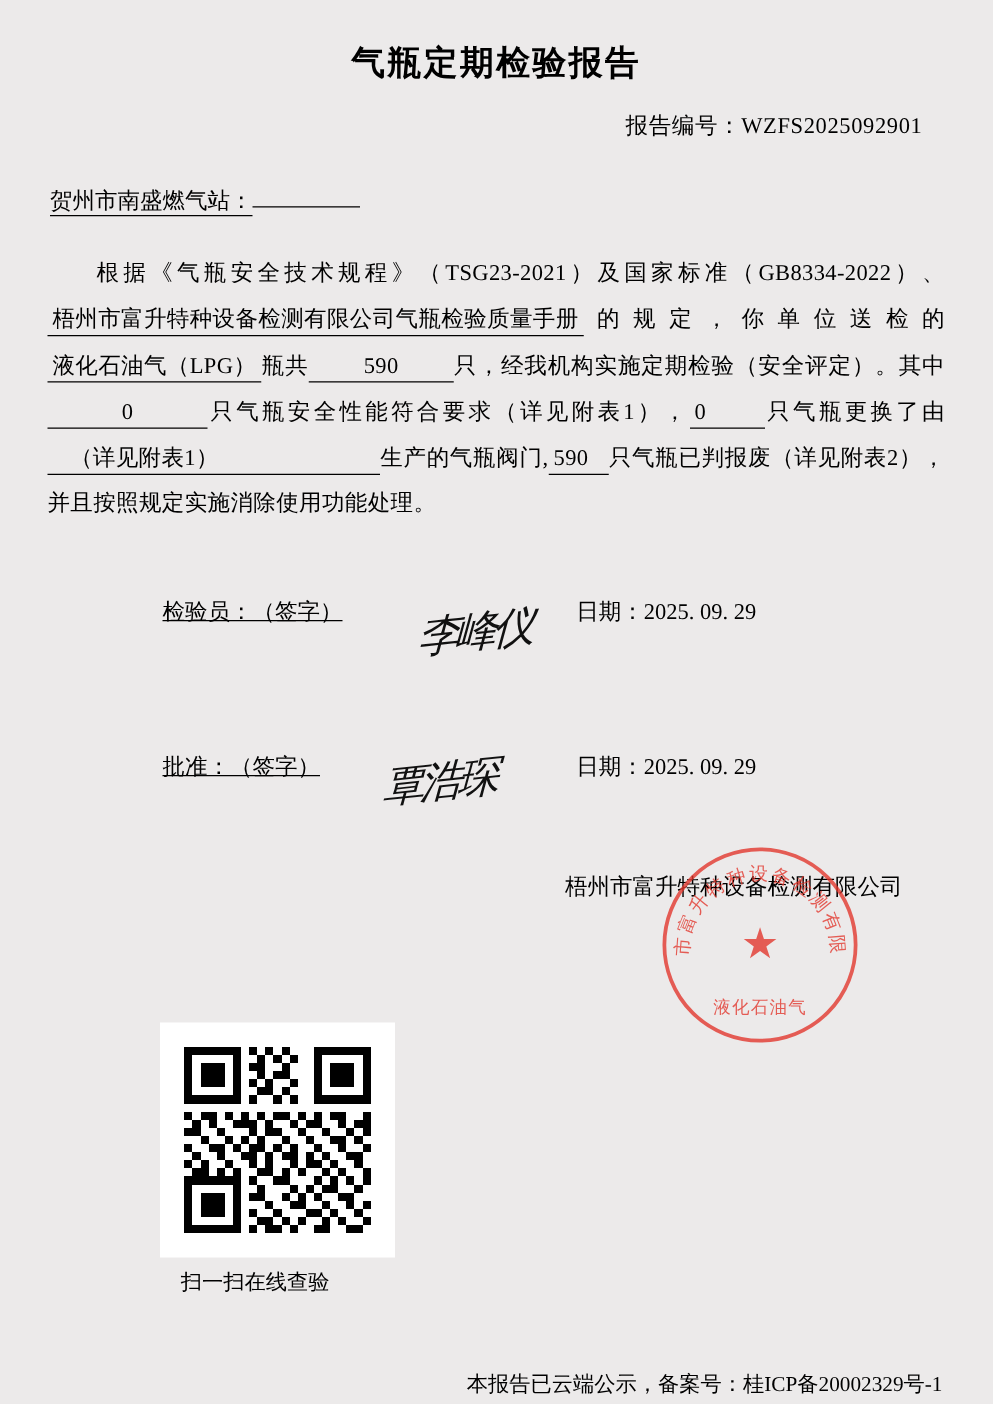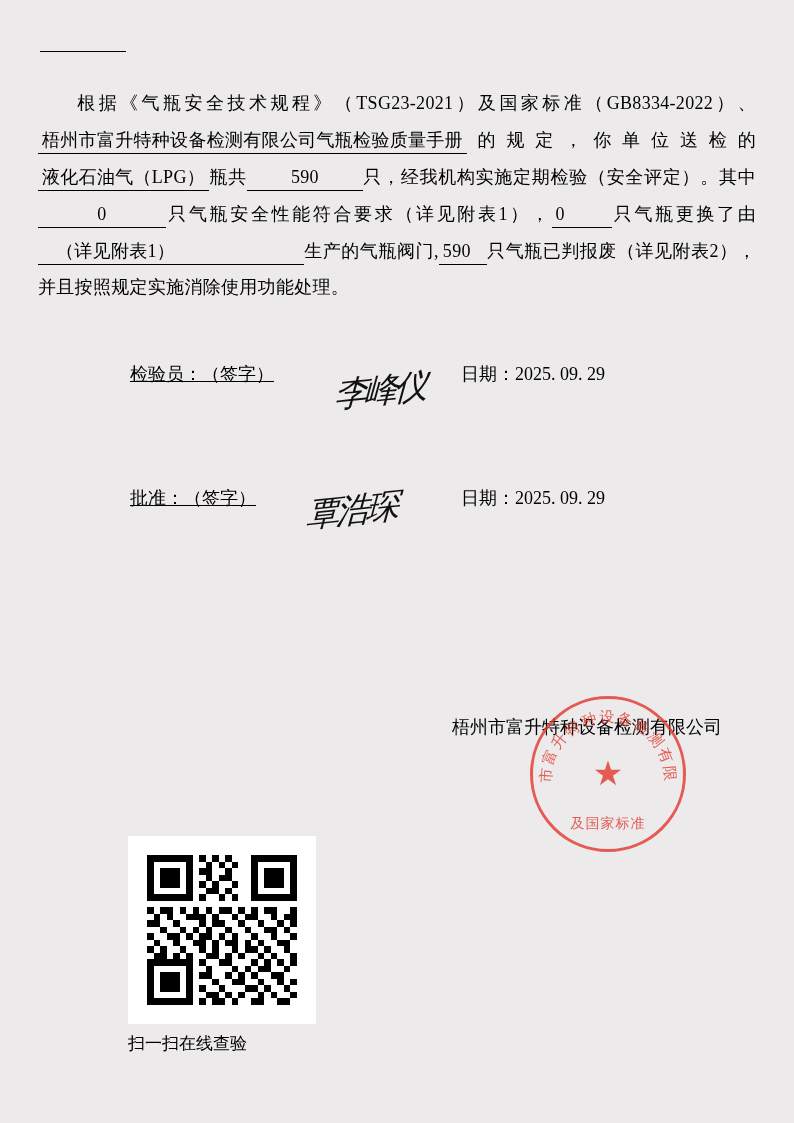--- a/index.html
+++ b/index.html
@@ -171,20 +171,21 @@
     font-family: "DejaVu Sans", "Liberation Sans", sans-serif;
     font-size: 15px;
     fill: #e2342a;
     letter-spacing: 2px;
   }
   .qr-wrap {
     position: absolute;
     left: 128px;
     top: 800px;
     width: 152px;
+    text-align: center;
   }
   .qr {
     width: 188px;
     height: 188px;
     background: #fff;
     padding: 0;
     box-sizing: border-box;
     display: block;
   }
   .qr-caption {
@@ -198,24 +199,28 @@
     bottom: 22px;
     text-align: right;
     font-size: 17px;
   }
 </style>
 </head>
 <body>
 
 <div class="page">
 
-
+  <div class="doc-title">气瓶定期检验报告</div>
+
+  <div class="report-no">
+    <span>报告编号：</span><span>WZFS2025092901</span>
+  </div>
 
   <div class="addressee">
-    <span class="tail"></span>
+    <span class="u">贺州市南盛燃气站：</span><span class="tail"></span>
   </div>
 
   <div class="body-text">
     <p>
       <span class="indent"></span><span>根据《气瓶安全技术规程》（TSG23-2021）及国家标准（GB8334-2022）、</span><span class="fill f-manual">梧州市富升特种设备检测有限公司气瓶检验质量手册</span><span>的规定，你单位送检的</span><span class="fill f-medium">液化石油气（LPG）</span><span>瓶共</span><span class="fill f-count">590</span><span>只，经我机构实施定期检验（安全评定）。其中</span><span class="fill f-qualified">0</span><span>只气瓶安全性能符合要求（详见附表1），</span><span class="fill f-valve-num">0</span><span>只气瓶更换了由</span><span class="fill f-valve-maker">（详见附表1）</span><span>生产的气瓶阀门,</span><span class="fill f-scrap">590</span><span>只气瓶已判报废（详见附表2），并且按照规定实施消除使用功能处理。</span>
     </p>
   </div>
 
   <div class="sign-block">
     <div class="sign-row inspector">
@@ -238,21 +243,21 @@
   <div class="stamp">
     <svg class="arc" viewBox="0 0 150 150">
       <defs>
         <path id="arcpath" d="M 18,80 A 57,57 0 0 1 132,80"></path>
       </defs>
       <text>
         <textPath href="#arcpath" startOffset="50%" text-anchor="middle">梧州市富升特种设备检测有限公司</textPath>
       </text>
     </svg>
     <span class="star">★</span>
-    <span class="bottom-text">及国家标准</span>
+    <span class="bottom-text">液化石油气</span>
   </div>
 
   <div class="qr-wrap">
     <svg class="qr" viewBox="0 0 29 29" shape-rendering="crispEdges">
       <rect width="29" height="29" fill="#ffffff"></rect>
       <g fill="#000000">
         <rect x="3" y="3" width="7" height="7"></rect>
           <rect x="4" y="4" width="5" height="5" fill="#ffffff"></rect>
           <rect x="5" y="5" width="3" height="3"></rect>
         <rect x="19" y="3" width="7" height="7"></rect>
@@ -384,14 +389,15 @@
           <rect x="5" y="17" width="1" height="1"></rect>
           <rect x="8" y="17" width="1" height="1"></rect>
         <rect x="4" y="18" width="2" height="1"></rect>
           <rect x="7" y="18" width="1" height="1"></rect>
           <rect x="9" y="18" width="1" height="1"></rect>
       </g>
     </svg>
     <div class="qr-caption">扫一扫在线查验</div>
   </div>
 
+  <div class="footer">本报告已云端公示，备案号：桂ICP备20002329号-1</div>
 
 </div>
 
 </body></html>

